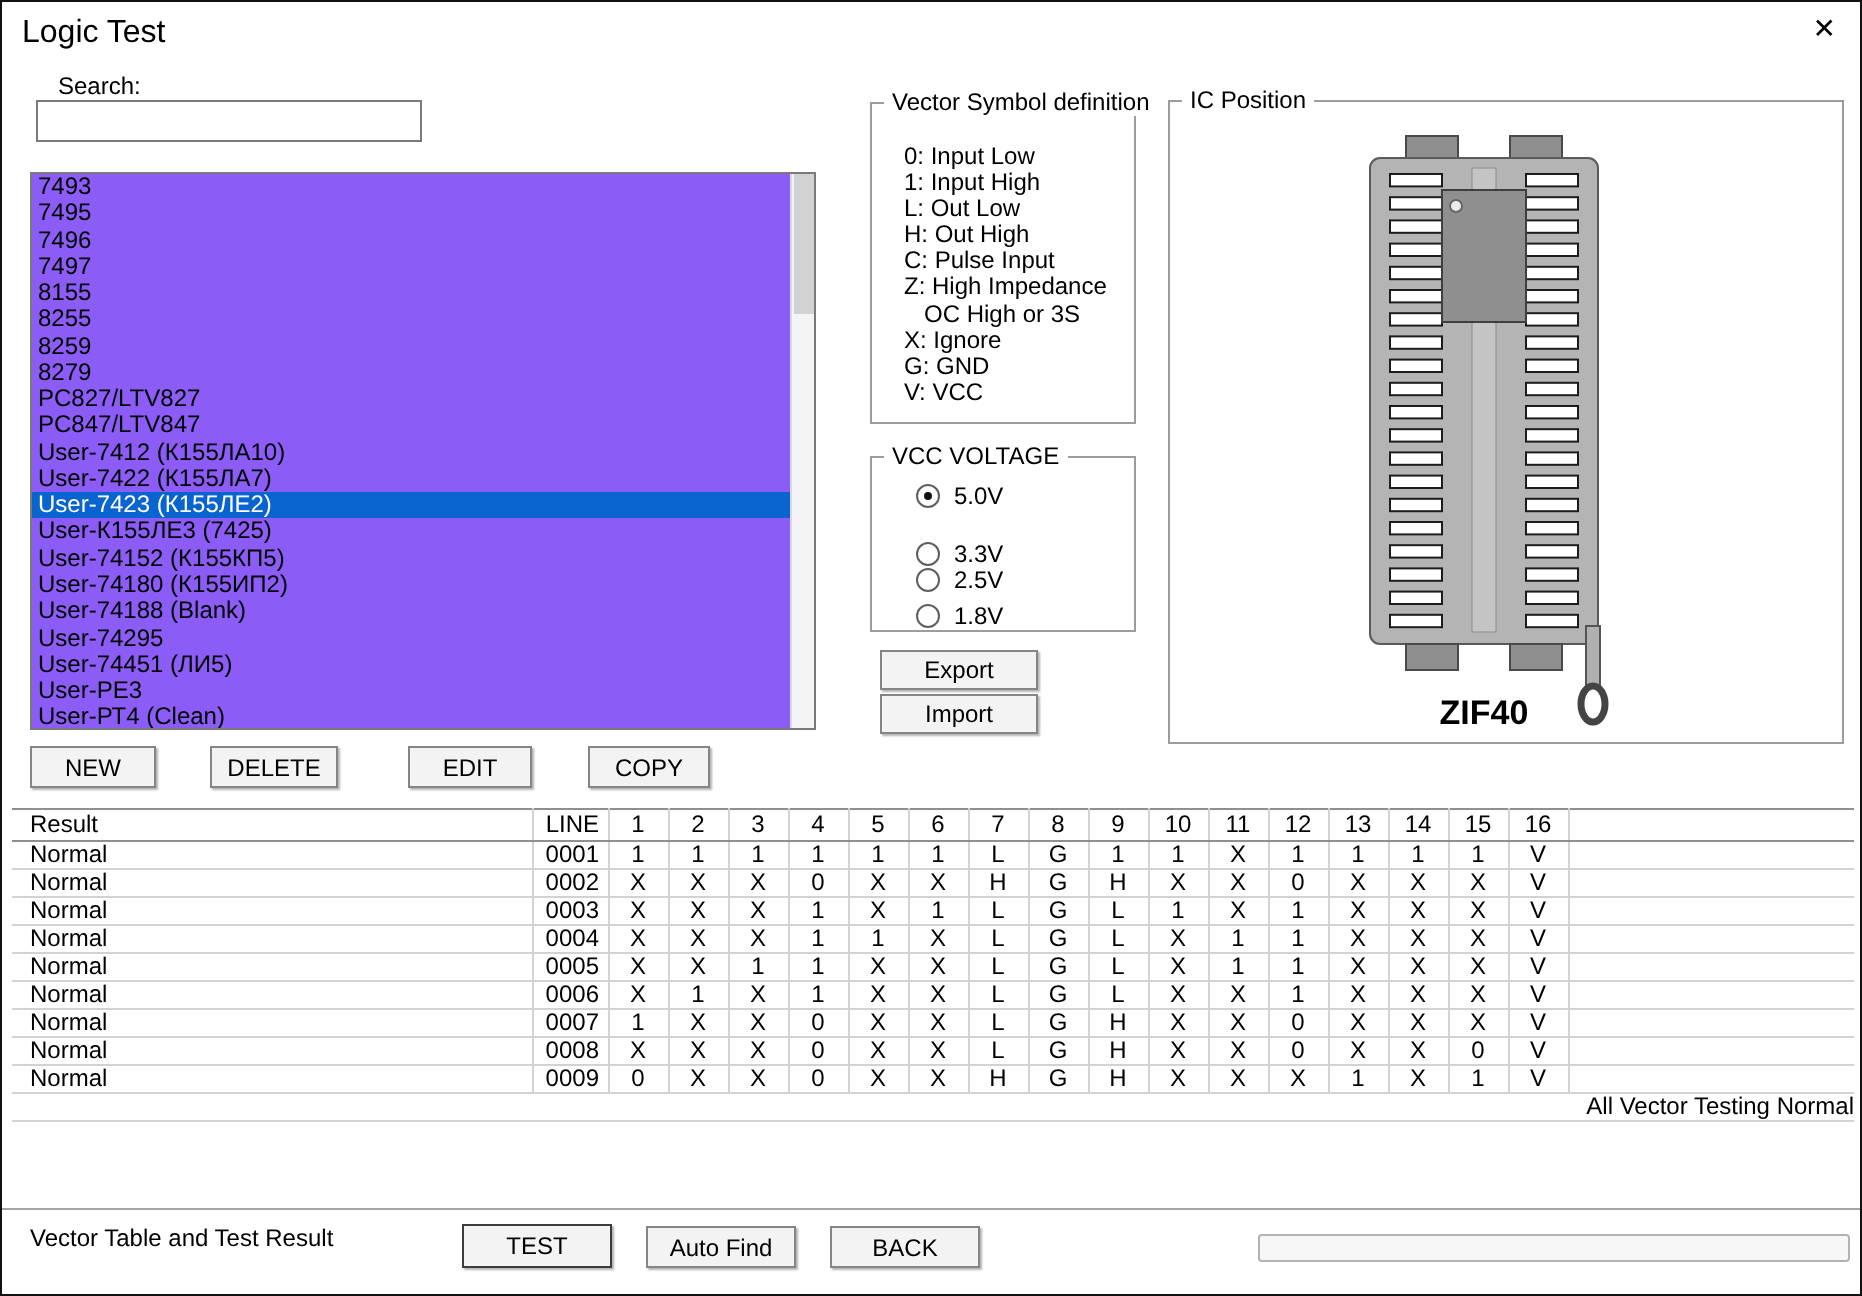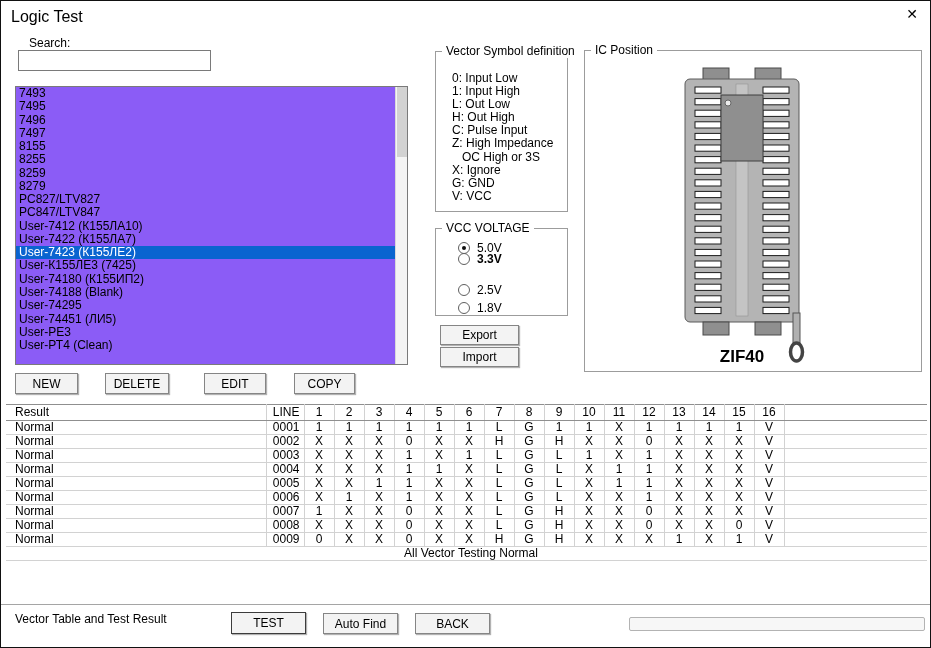--- a/index.html
+++ b/index.html
@@ -31,21 +31,21 @@
   #socket-svg{position:absolute;left:98px;top:16px;}
   #socket-label{position:absolute;left:97px;top:296px;width:120px;text-align:center;font-weight:bold;font-size:17px;}
   #result-table{position:absolute;left:5px;top:403px;width:921px;border-collapse:collapse;table-layout:fixed;font-size:12px;}
   #result-table th,#result-table td{border:1px solid #d2d2d2;height:13px;padding:0;line-height:13px;
        font-weight:normal;text-align:center;white-space:nowrap;overflow:hidden;}
   #result-table thead th{height:15px;line-height:15px;border-top:1px solid #8f8f8f;border-bottom:1px solid #8f8f8f;}
   #result-table th:first-child,#result-table td:first-child{border-left:0;}
   #result-table .c-result{text-align:left;padding-left:9px;}
   #result-table .c-line{text-align:right;padding-right:4px;}
   #result-table .filler{border-right:0;}
-  #result-table td.summary{text-align:center;padding-left:9px;border-left:0;border-right:0;}
+  #result-table td.summary{text-align:right;padding-left:9px;border-left:0;border-right:0;}
   .footer-sep{position:absolute;left:0;top:603px;width:931px;height:2px;border-top:1px solid #a5a5a5;border-bottom:1px solid #fff;}
   .status-text{position:absolute;left:14px;top:611px;}
   .progress{position:absolute;left:628px;top:616px;width:296px;height:14px;border:1px solid #b3b3b3;border-radius:2px;background:#f7f7f7;}
 </style>
 </head>
 <body>
 
 <div class="window">
 
   <div class="titlebar">
@@ -65,20 +65,21 @@
         <div class="list-item">8155</div>
         <div class="list-item">8255</div>
         <div class="list-item">8259</div>
         <div class="list-item">8279</div>
         <div class="list-item">PC827/LTV827</div>
         <div class="list-item">PC847/LTV847</div>
         <div class="list-item">User-7412 (К155ЛА10)</div>
         <div class="list-item">User-7422 (К155ЛА7)</div>
         <div class="list-item selected">User-7423 (К155ЛЕ2)</div>
         <div class="list-item">User-К155ЛЕ3 (7425)</div>
+        <div class="list-item">User-74152 (К155КП5)</div>
         <div class="list-item">User-74180 (К155ИП2)</div>
         <div class="list-item">User-74188 (Blank)</div>
         <div class="list-item">User-74295</div>
         <div class="list-item">User-74451 (ЛИ5)</div>
         <div class="list-item">User-РЕ3</div>
         <div class="list-item">User-РТ4 (Clean)</div>
       </div>
     <div class="vscroll">
       <div class="thumb"></div>
     </div>
@@ -94,21 +95,21 @@
     <div id="symbol-lines"><div>0: Input Low</div><div>1: Input High</div><div>L: Out Low</div><div>H: Out High</div><div>C: Pulse Input</div><div>Z: High Impedance</div><div>   OC High or 3S</div><div>X: Ignore</div><div>G: GND</div><div>V: VCC</div></div>
   </div>
 
   <div class="groupbox" style="left:434px;top:227px;width:133px;height:88px;">
     <span class="gb-label">VCC VOLTAGE</span>
     <div id="vcc-options">
         <div class="radio-row" style="top: 12px;">
           <span class="radio checked"></span>
           <span>5.0V</span>
         </div>
-        <div class="radio-row" style="top: 23px; font-weight: bold;">
+        <div class="radio-row" style="top: 41px;">
           <span class="radio"></span>
           <span>3.3V</span>
         </div>
         <div class="radio-row" style="top: 54px;">
           <span class="radio"></span>
           <span>2.5V</span>
         </div>
         <div class="radio-row" style="top: 72px;">
           <span class="radio"></span>
           <span>1.8V</span>

